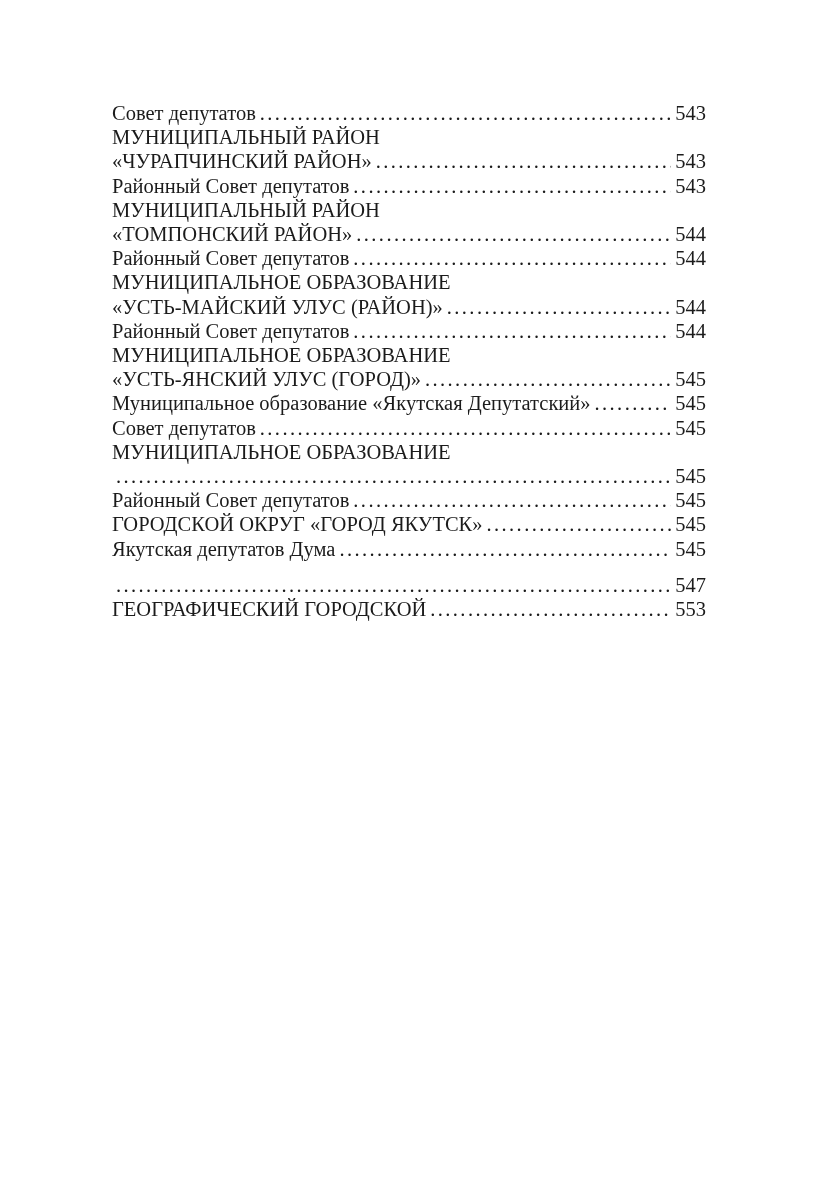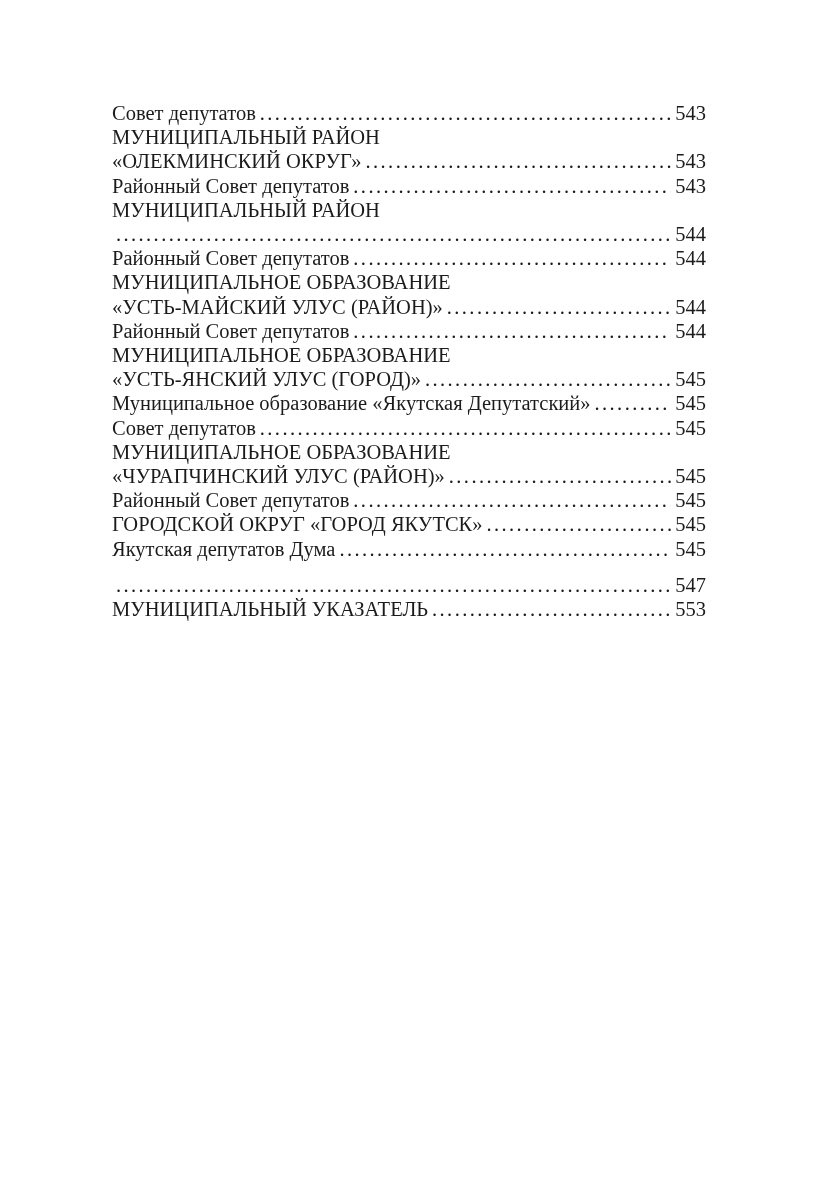--- a/index.html
+++ b/index.html
@@ -63,33 +63,34 @@
     <div id="toc-main">
         <div class="toc-line">
           <span class="toc-label">Совет депутатов</span>
           <span class="toc-dots"></span>
           <span class="toc-page">543</span>
         </div>
         <div class="toc-line no-page">
           <span class="toc-label">МУНИЦИПАЛЬНЫЙ РАЙОН</span>
         </div>
         <div class="toc-line">
-          <span class="toc-label">«ОЛЕКМИНСКИЙ ОКРУГ»</span>
+          <span class="toc-label">«ЧУРАПЧИНСКИЙ РАЙОН»</span>
           <span class="toc-dots"></span>
           <span class="toc-page">543</span>
         </div>
         <div class="toc-line">
           <span class="toc-label">Районный Совет депутатов</span>
           <span class="toc-dots"></span>
           <span class="toc-page">543</span>
         </div>
         <div class="toc-line no-page">
           <span class="toc-label">МУНИЦИПАЛЬНЫЙ РАЙОН</span>
         </div>
         <div class="toc-line">
+          <span class="toc-label">«ТОМПОНСКИЙ РАЙОН»</span>
           <span class="toc-dots"></span>
           <span class="toc-page">544</span>
         </div>
         <div class="toc-line">
           <span class="toc-label">Районный Совет депутатов</span>
           <span class="toc-dots"></span>
           <span class="toc-page">544</span>
         </div>
         <div class="toc-line no-page">
           <span class="toc-label">МУНИЦИПАЛЬНОЕ ОБРАЗОВАНИЕ</span>
@@ -119,21 +120,20 @@
         </div>
         <div class="toc-line">
           <span class="toc-label">Совет депутатов</span>
           <span class="toc-dots"></span>
           <span class="toc-page">545</span>
         </div>
         <div class="toc-line no-page">
           <span class="toc-label">МУНИЦИПАЛЬНОЕ ОБРАЗОВАНИЕ</span>
         </div>
         <div class="toc-line">
-          <span class="toc-label">«ЧУРАПЧИНСКИЙ УЛУС (РАЙОН)»</span>
           <span class="toc-dots"></span>
           <span class="toc-page">545</span>
         </div>
         <div class="toc-line">
           <span class="toc-label">Районный Совет депутатов</span>
           <span class="toc-dots"></span>
           <span class="toc-page">545</span>
         </div>
         <div class="toc-line">
           <span class="toc-label">ГОРОДСКОЙ ОКРУГ «ГОРОД ЯКУТСК»</span>
@@ -145,19 +145,19 @@
           <span class="toc-dots"></span>
           <span class="toc-page">545</span>
         </div>
       </div>
     <div id="toc-indexes" class="index-block">
         <div class="toc-line">
           <span class="toc-dots"></span>
           <span class="toc-page">547</span>
         </div>
         <div class="toc-line">
-          <span class="toc-label">МУНИЦИПАЛЬНЫЙ УКАЗАТЕЛЬ</span>
+          <span class="toc-label">ГЕОГРАФИЧЕСКИЙ ГОРОДСКОЙ</span>
           <span class="toc-dots"></span>
           <span class="toc-page">553</span>
         </div>
       </div>
   </div>
 </div>
 
 </body></html>

